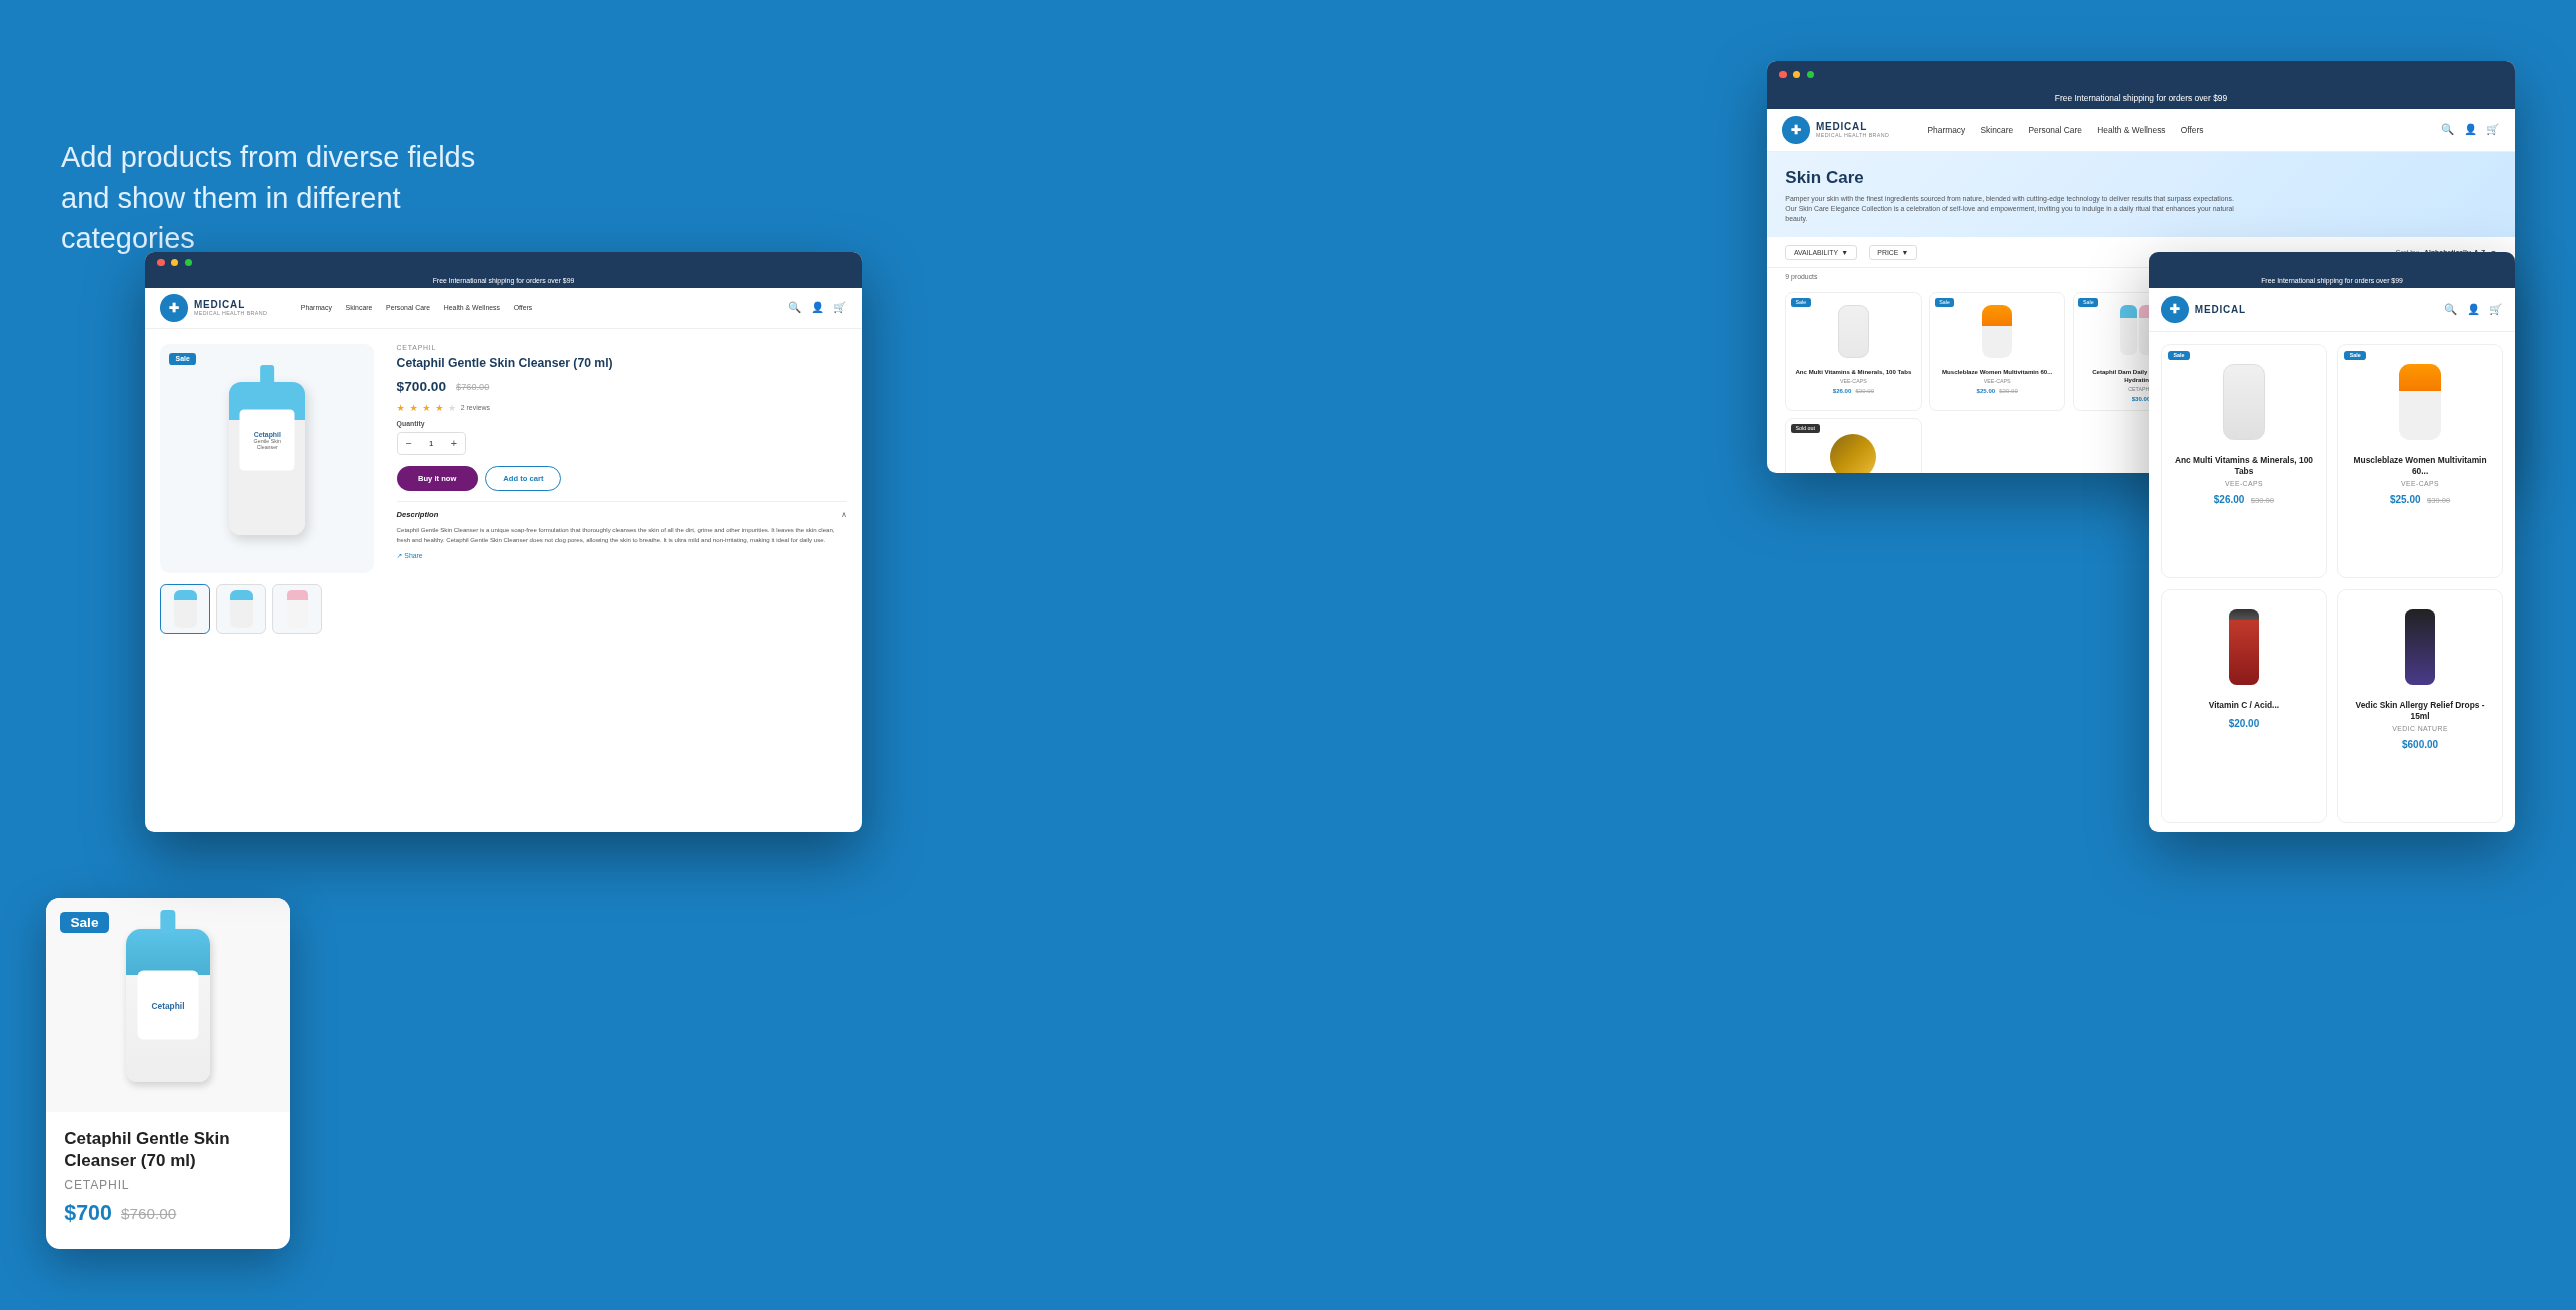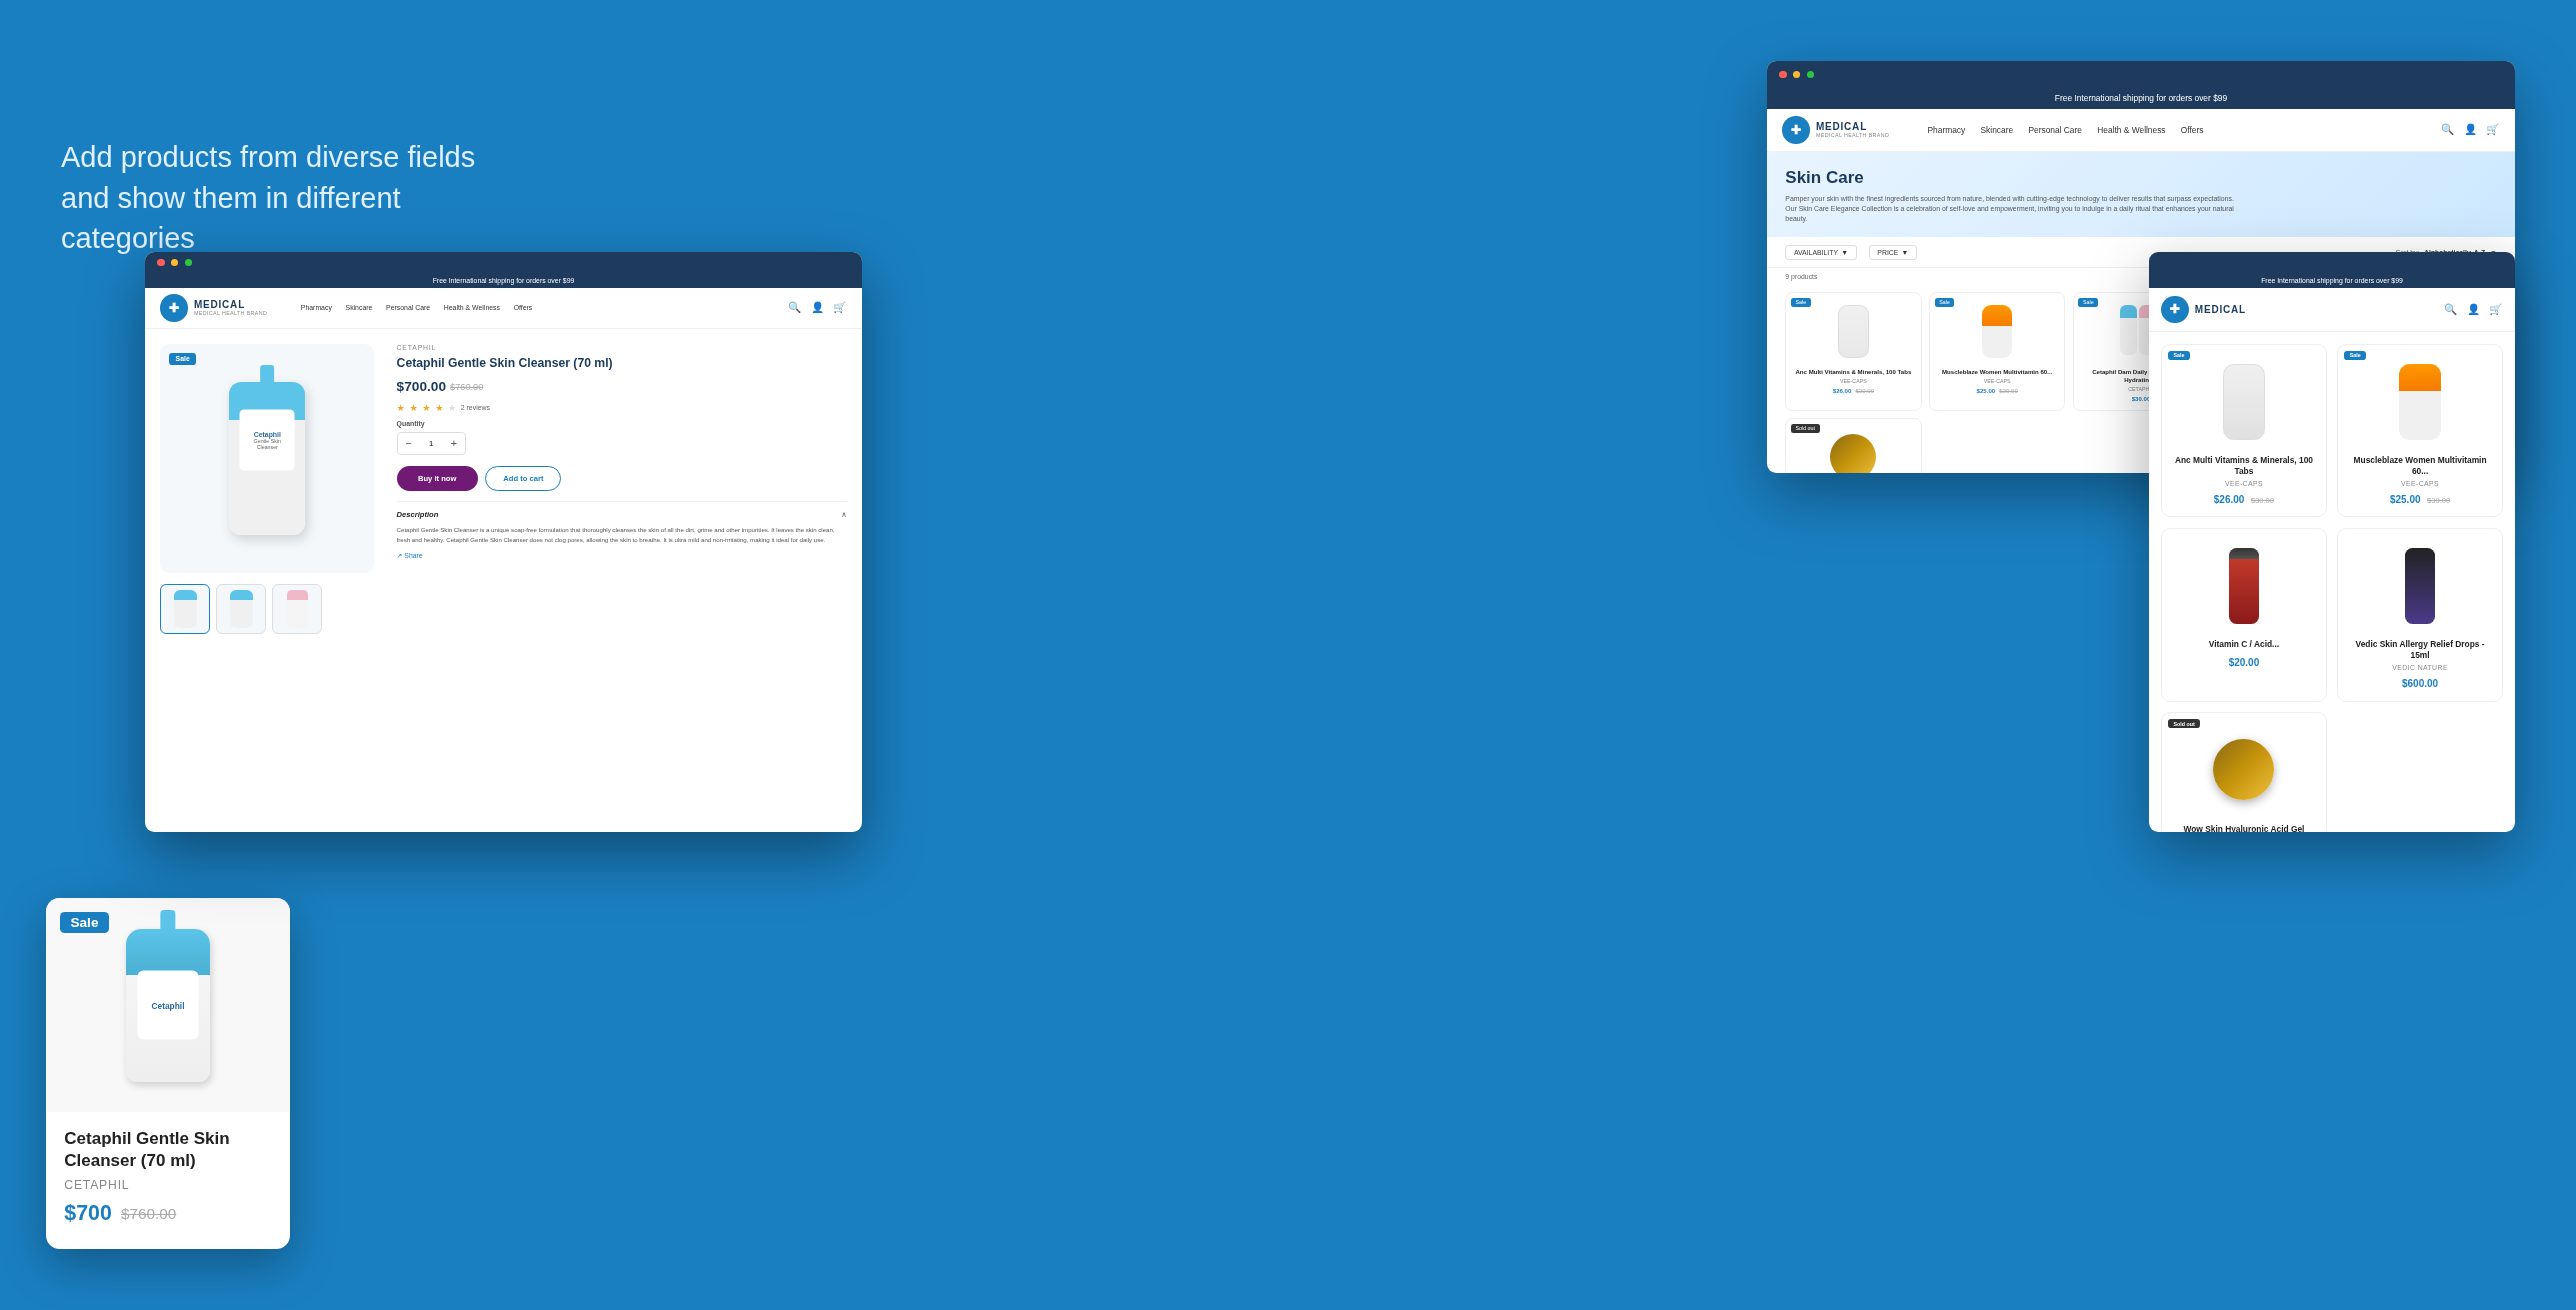--- a/index.html
+++ b/index.html
@@ -543,21 +543,21 @@
     .product-title-main {
       font-size: 12.2px;
       font-weight: 700;
       color: #1a3a5c;
       margin-bottom: 7.6px;
       line-height: 1.3;
     }
     .price-row {
       display: flex;
       align-items: center;
-      gap: 4px;
+      gap: 10px;
       margin-bottom: 7.6px;
     }
     .price-main { font-size: 13.7px; font-weight: 800; color: #1a3a5c; }
     .price-orig-main { font-size: 9.2px; color: #aaa; text-decoration: line-through; }
     .stars-row {
       display: flex;
       align-items: center;
       gap: 4.6px;
       margin-bottom: 7.6px;
     }
@@ -1037,23 +1037,15 @@
       <div class="rimg">
         <div style="width:30.5px;height:76px;background:linear-gradient(180deg,#222 0%,#4a3a8a 100%);border-radius:7.6px;"></div>
       </div>
       <div class="rname">Vedic Skin Allergy Relief Drops - 15ml</div>
       <div class="rbrand">VEDIC NATURE</div>
       <div class="rprice">
         <span class="rcur">$600.00</span>
       </div>
     </div>
 
-    <div class="right-product-card">
-      <span class="sold-out-r">Sold out</span>
-      <div class="rimg">
-        <div style="width:61px;height:61px;background:linear-gradient(135deg,#8B6914,#c5940a 50%,#f0c040 100%);border-radius:50%;box-shadow:0 3.1px 9.2px rgba(0,0,0,0.3);"></div>
-      </div>
-      <div class="rname">Wow Skin Hyaluronic Acid Gel</div>
-
-    </div>
   </div>
 </div>
 
 
 </body></html>

